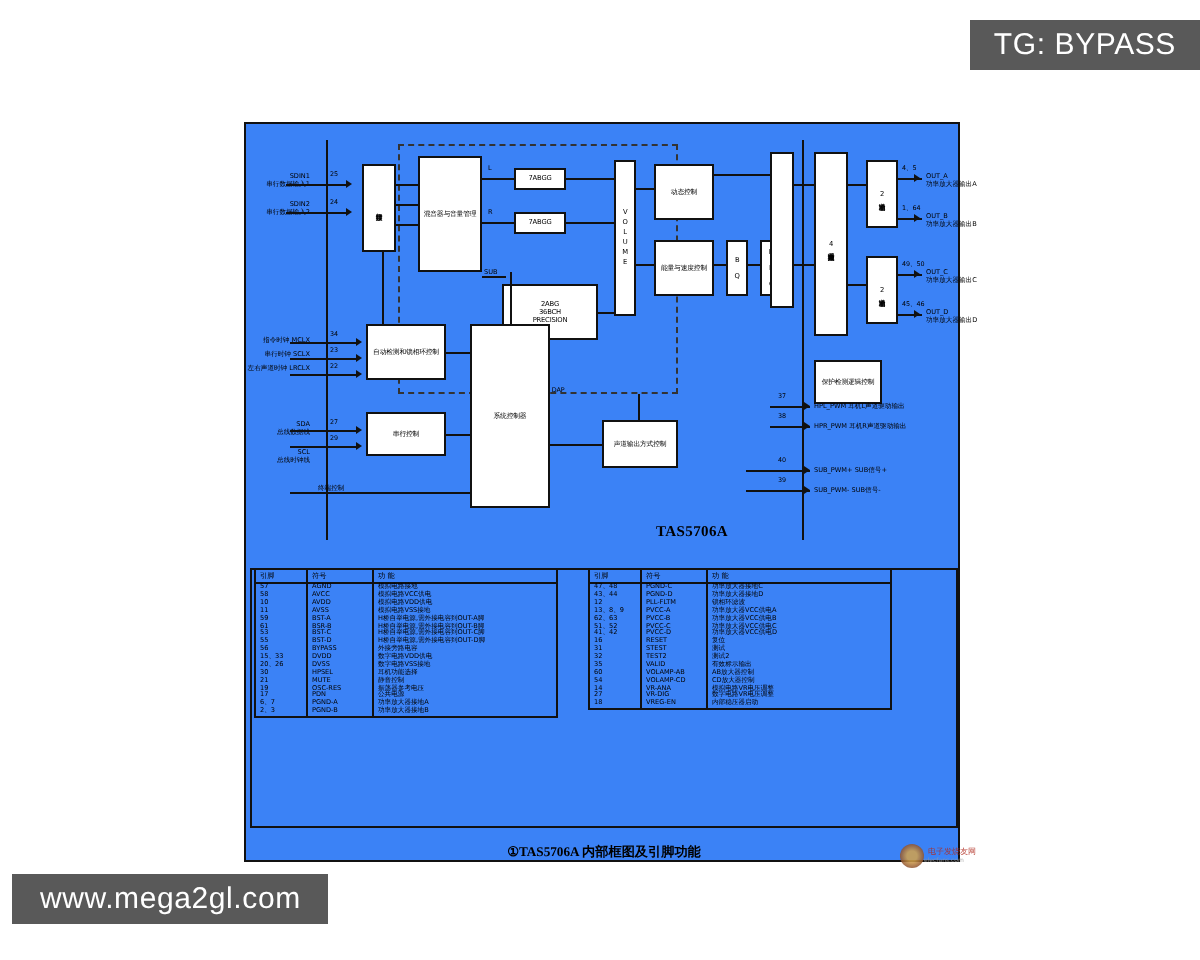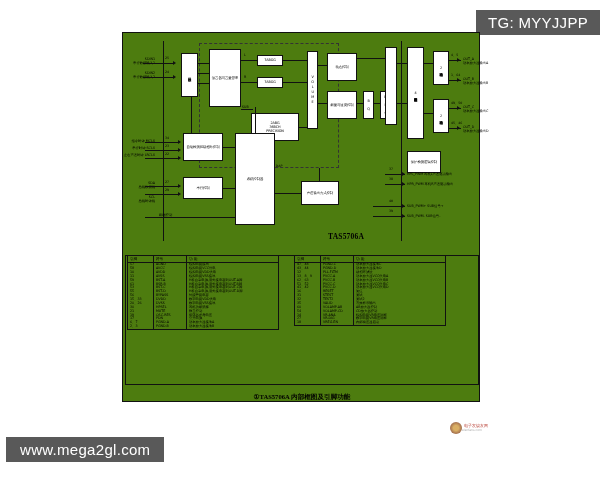--- a/index.html
+++ b/index.html
@@ -14,22 +14,22 @@
   .wm {
     position:absolute; background:#595959; color:#fff;
     font-family:"Liberation Sans",sans-serif; letter-spacing:.3px;
     display:flex; align-items:center; justify-content:center;
   }
   #wm-top    { right:0;  top:10px;  padding:4px 12px; font-size:15px; }
   #wm-bottom { left:6px; bottom:18px; padding:4px 14px; font-size:15px; }
 
   
   #sheet {
-    position:absolute; left:122px; top:32px; width:358px; height:370px;
-    border:1.4px solid #111; background:#4d7c0f;text-decoration:underline;
+    position:absolute; left:122px; top:61px; width:358px; height:370px;
+    border:1.4px solid #111; background:#3b82f6;text-decoration:underline;
   }
 
   
   #diagram { position:absolute; left:0; top:0; width:358px; height:218px; }
 
   
   .blk {
     position:absolute; border:1px solid #111; background:#fff;
     display:flex; align-items:center; justify-content:center; text-align:center;
     font-size:3.4px; line-height:1.25; color:#000; letter-spacing:-0.1px;
@@ -88,21 +88,21 @@
   }
   #stamp .seal { width:12px;height:12px;border-radius:50%;
     background:radial-gradient(circle,#d4a24a 30%,#8a4b2a 75%); margin-left:2px;}
   #stamp .st-txt { font-size:4px; color:#b02a1e; margin-left:2px; line-height:1.1; }
   #stamp .st-sub { font-size:3px; color:#999; }
 </style>
 </head>
 <body>
 
 <div class="wm" id="wm-top">
-  <span>TG: MYYJJPP</span>
+  <span>TG: BYPASS</span>
 </div>
 
 <div id="sheet">
 
   <div id="diagram">
 
     <div class="vline" style="left:40px; top:8px; height:200px;"></div>
     <div class="vline" style="left:278px; top:8px; height:200px;"></div>
 
     <div class="dash-box" style="left:76px; top:10px; width:140px; height:125px;"></div>

